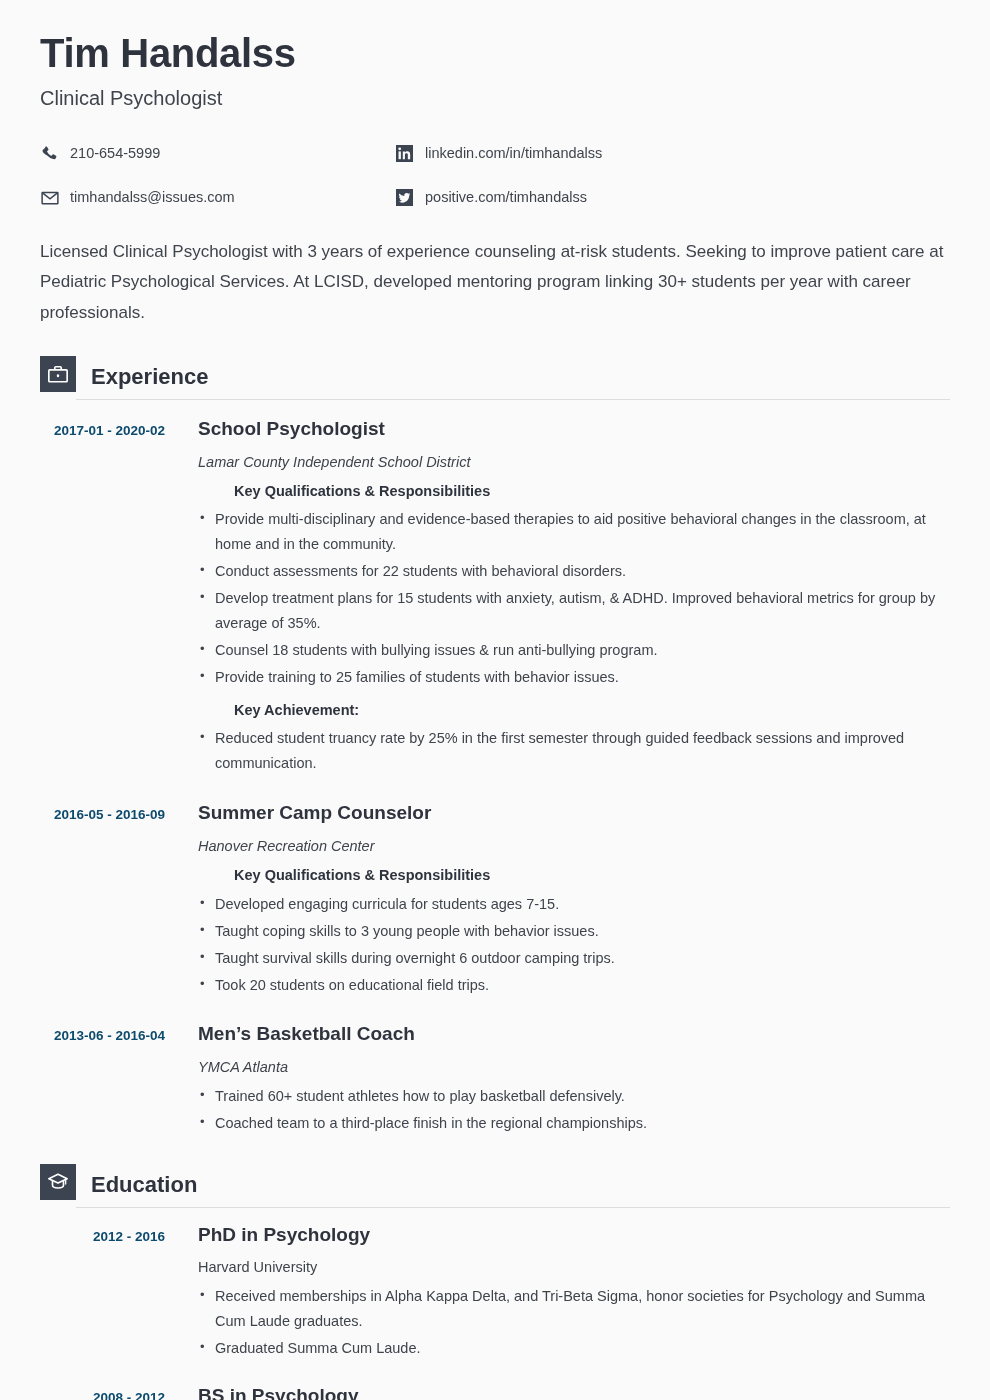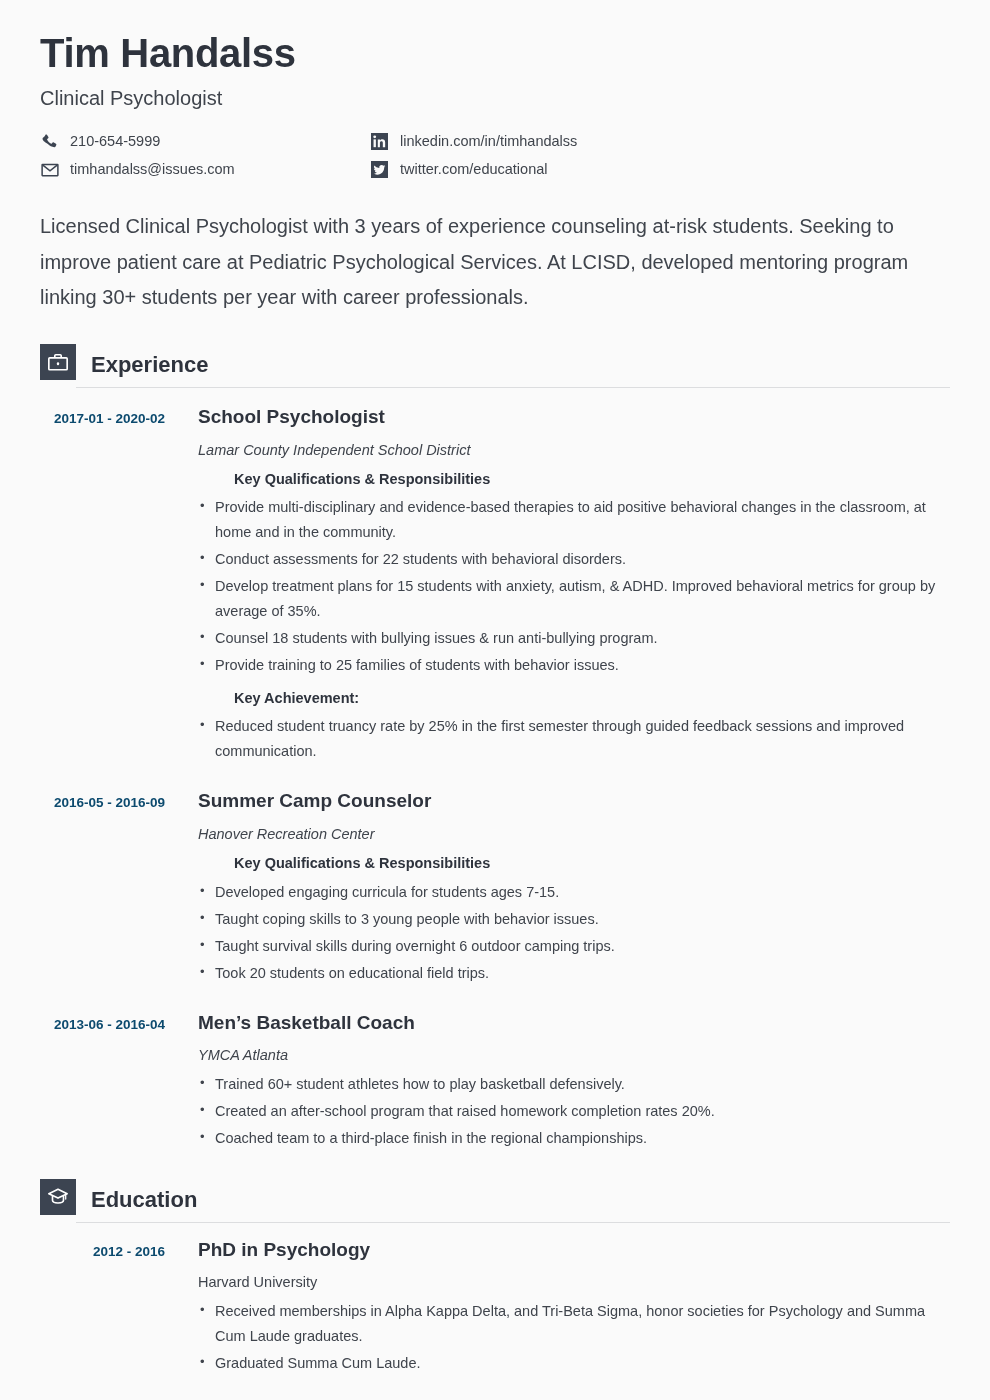--- a/index.html
+++ b/index.html
@@ -40,25 +40,26 @@
   .job-title {
     font-size: 20px;
     font-weight: normal;
     color: #3f444c;
     margin: 10px 0 0 0;
     line-height: 1.2;
   }
 
   
   .contact-grid {
-    margin-top: 22px;
+    margin-top: 34px;
     display: grid;
     grid-template-columns: 330px auto;
     row-gap: 9px;
     column-gap: 0;
+    gap: 25px;
   }
   .contact-item {
     display: flex;
     align-items: center;
     font-size: 14.5px;
     color: #3f444c;
     line-height: 1;
   }
   .contact-icon {
     width: 19px;
@@ -68,21 +69,21 @@
     align-items: center;
     justify-content: center;
     flex: 0 0 19px;
   }
   .contact-icon svg { display: block; }
   .contact-text { white-space: nowrap; }
 
   
   .summary {
     margin-top: 30px;
-    font-size: 20px;
+    font-size: 17px;
     line-height: 1.78;
     color: #3f444c;
     max-width: 905px;
   }
 
   
   .section {
     margin-top: 22px;
   }
   .section-head {
@@ -230,21 +231,21 @@
         <span class="contact-text">timhandalss@issues.com</span>
       </div>
 
       <div class="contact-item">
         <span class="contact-icon">
           <svg width="17" height="17" viewBox="0 0 24 24">
             <rect x="0" y="0" width="24" height="24" fill="#3c4451"></rect>
             <path d="M20.3 7.4c-.6.3-1.3.5-2 .6.7-.4 1.3-1.1 1.5-2-.7.4-1.4.7-2.2.8a3.45 3.45 0 0 0-5.9 3.1A9.8 9.8 0 0 1 4.6 6.3a3.45 3.45 0 0 0 1.1 4.6c-.6 0-1.1-.2-1.6-.4 0 1.7 1.2 3.1 2.8 3.4-.5.1-1 .2-1.5.1.4 1.4 1.7 2.4 3.2 2.4a6.9 6.9 0 0 1-5.1 1.4 9.75 9.75 0 0 0 5.3 1.5c6.3 0 9.8-5.3 9.8-9.8v-.5c.7-.5 1.3-1.1 1.7-1.6z" fill="#fafafa"></path>
           </svg>
         </span>
-        <span class="contact-text">twitter.com/educational</span>
+        <span class="contact-text">positive.com/timhandalss</span>
       </div>
 
     </div>
   </div>
 
   <div class="summary">Licensed Clinical Psychologist with 3 years of experience counseling at-risk students. Seeking to improve patient care at Pediatric Psychological Services. At LCISD, developed mentoring program linking 30+ students per year with career professionals.</div>
 
   <div class="section">
     <div class="section-head">
       <span class="section-badge">
@@ -293,21 +294,20 @@
       </div>
     </div>
 
     <div class="entry">
       <div class="entry-dates">2013-06 - 2016-04</div>
       <div class="entry-body">
         <div class="entry-title">Men’s Basketball Coach</div>
         <div class="entry-org">YMCA Atlanta</div>
         <ul class="bullets">
           <li>Trained 60+ student athletes how to play basketball defensively.</li>
-          <li>Created an after-school program that raised homework completion rates 20%.</li>
           <li>Coached team to a third-place finish in the regional championships.</li>
         </ul>
       </div>
     </div>
   </div>
 
   <div class="section edu-section">
     <div class="section-head">
       <span class="section-badge">
         <svg width="22" height="22" viewBox="0 0 24 24">

